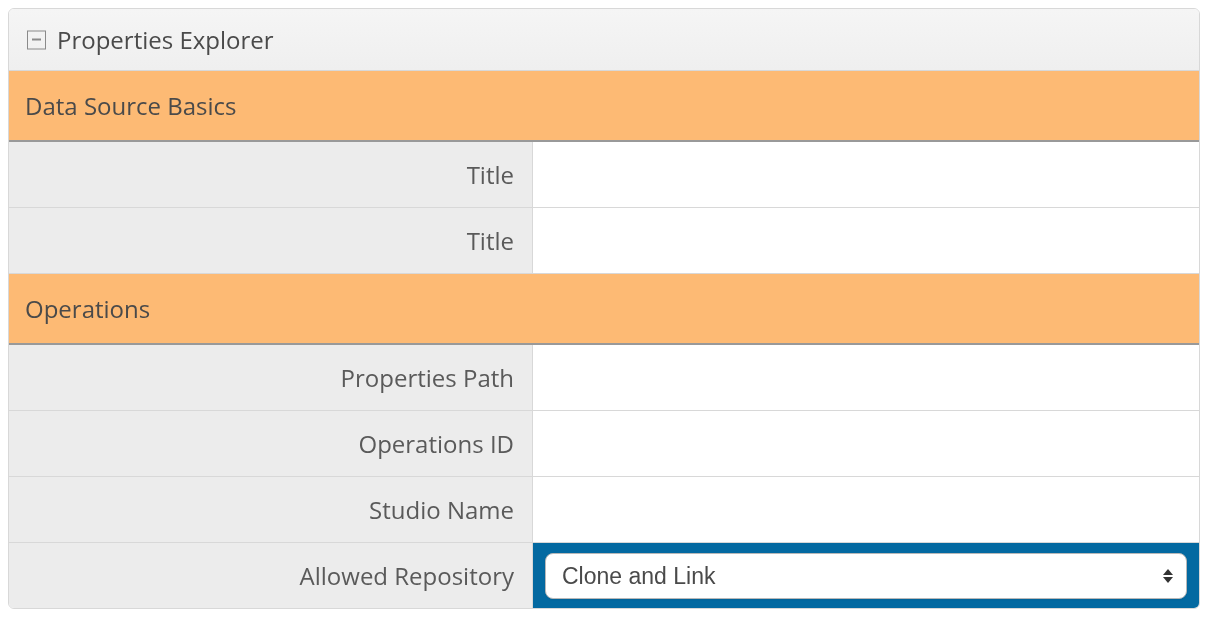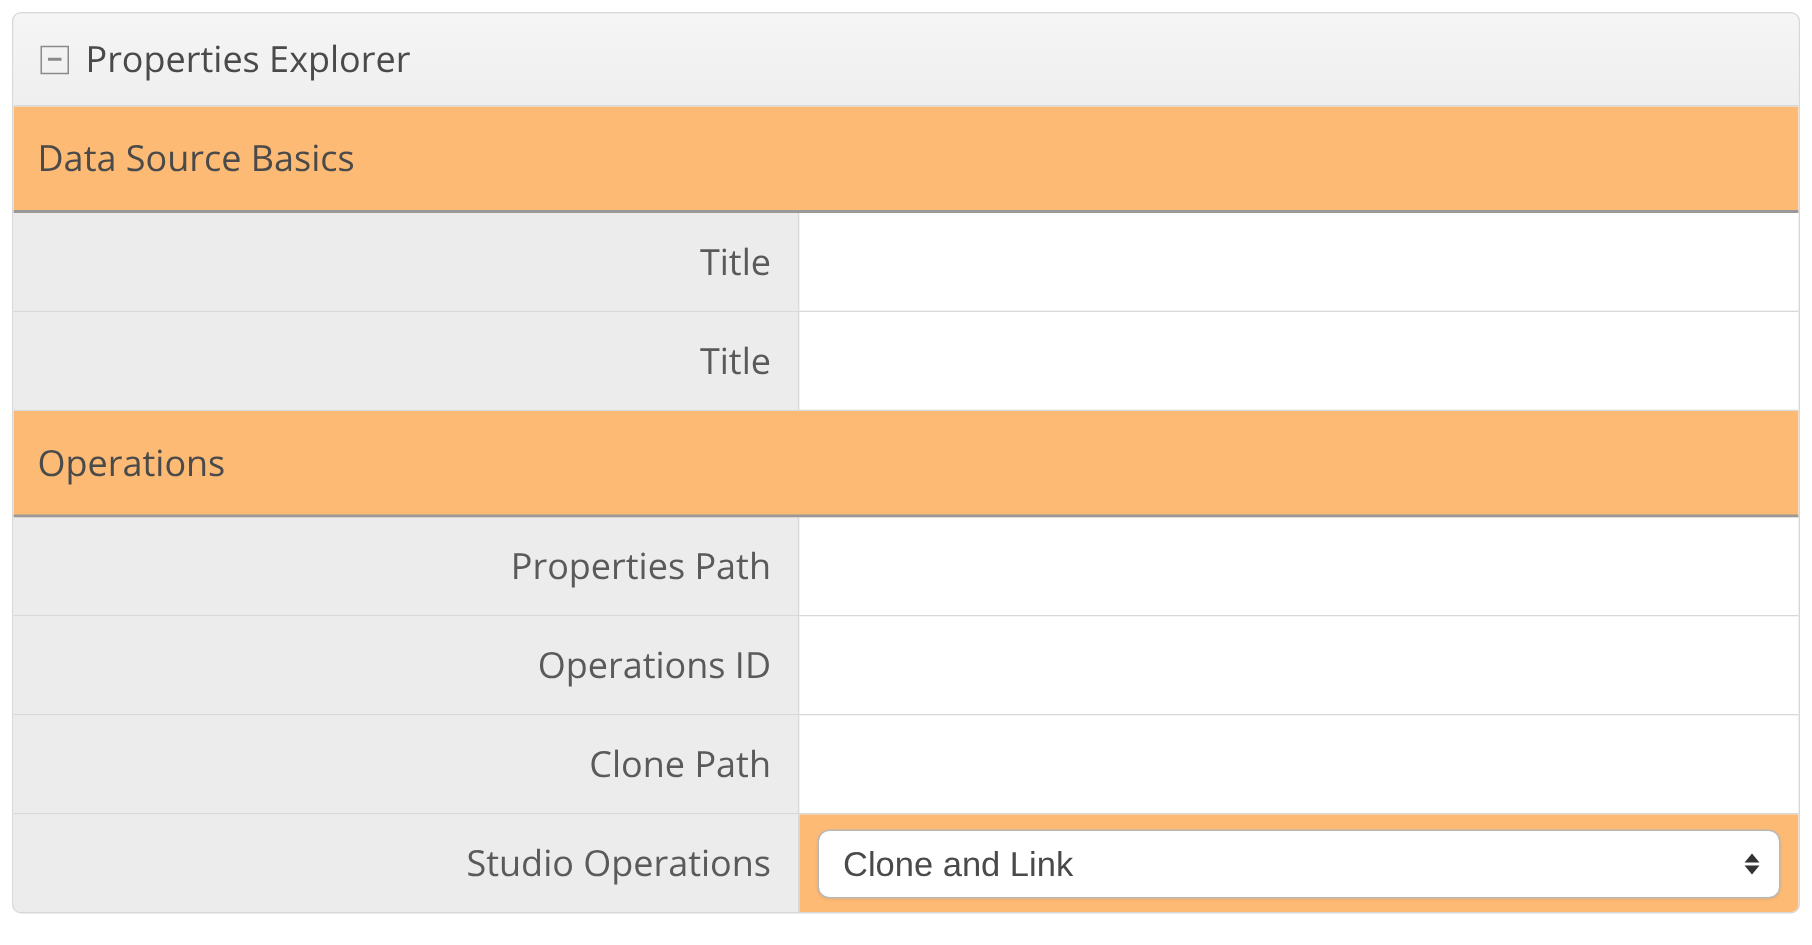--- a/index.html
+++ b/index.html
@@ -72,21 +72,21 @@
     }
     .row-value {
       flex: 1;
       background: #ffffff;
       padding: 10px 12px;
       display: flex;
       align-items: center;
     }
     .row-select-container {
       flex: 1;
-      background: #fdba74;
+      background: #0369a1;
       padding: 8px 12px;
       display: flex;
       align-items: center;
     }
     .select-wrap {
       position: relative;
       width: 100%;
     }
     select {
       width: 100%;
@@ -172,28 +172,28 @@
   </div>
 
   <div class="row">
     <div class="row-label">Operations ID</div>
     <div class="row-value">
       <input type="text" class="text-input" value="" style="">
     </div>
   </div>
 
   <div class="row">
-    <div class="row-label">Clone Path</div>
-    <div class="row-value">
-      <input type="text" class="text-input" value="" style="">
-    </div>
-  </div>
-
-  <div class="row">
-    <div class="row-label">Studio Operations</div>
+    <div class="row-label">Studio Name</div>
+    <div class="row-value">
+      <input type="text" class="text-input" value="" style="">
+    </div>
+  </div>
+
+  <div class="row">
+    <div class="row-label">Allowed Repository</div>
     <div class="row-select-container">
       <div class="select-wrap">
         <select>
           <option>Clone and Link</option>
         </select>
         <div class="select-arrows">
           <div class="arrow-up"></div>
           <div class="arrow-down"></div>
         </div>
       </div>

